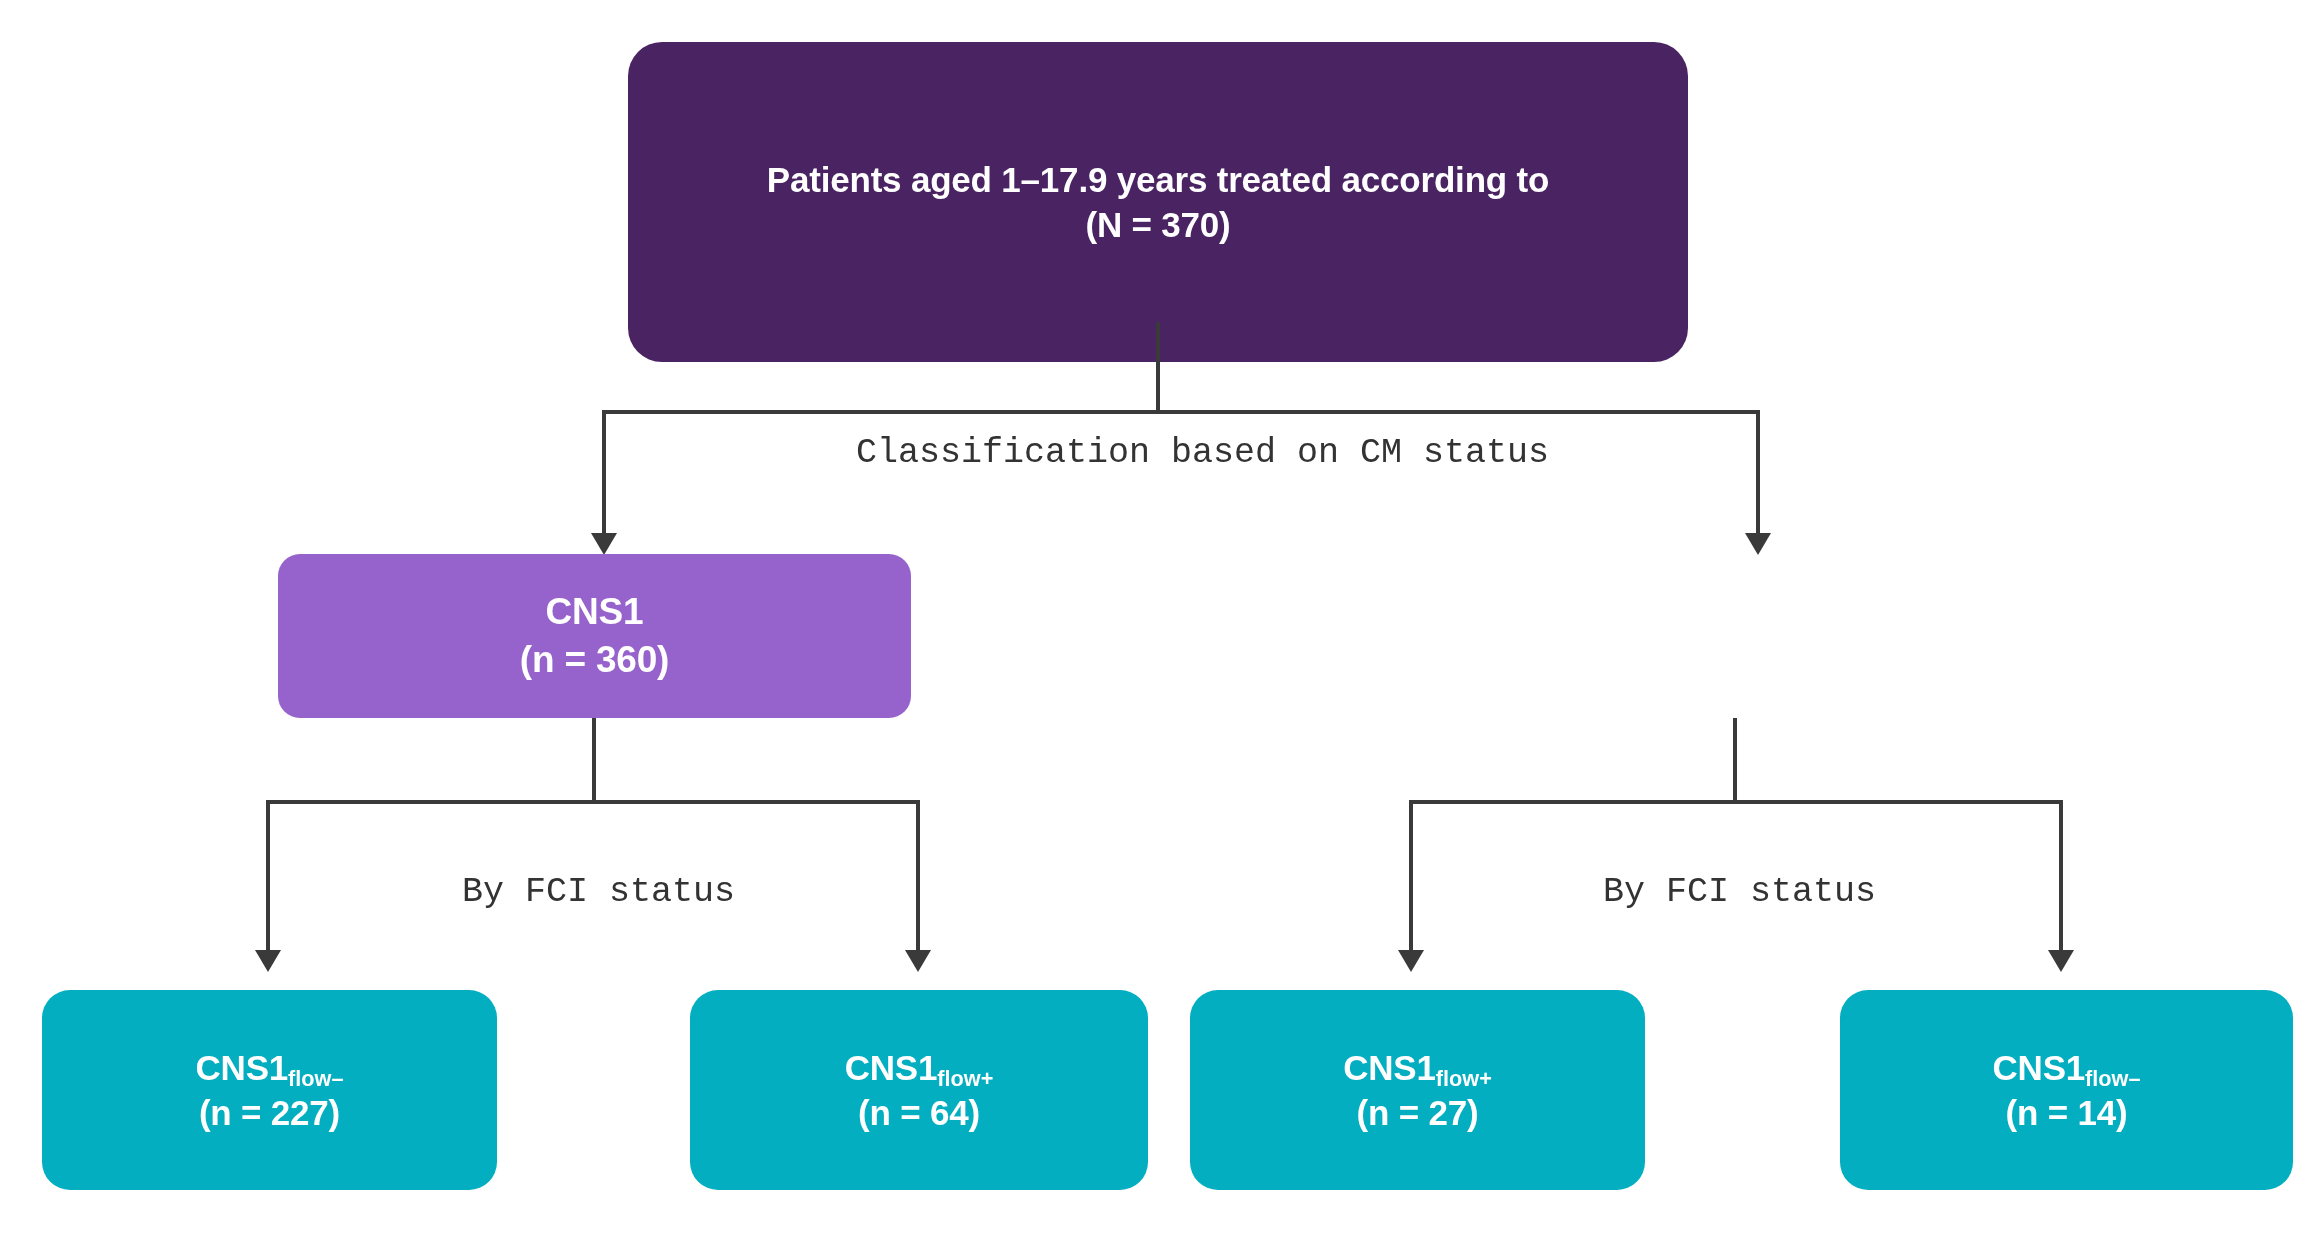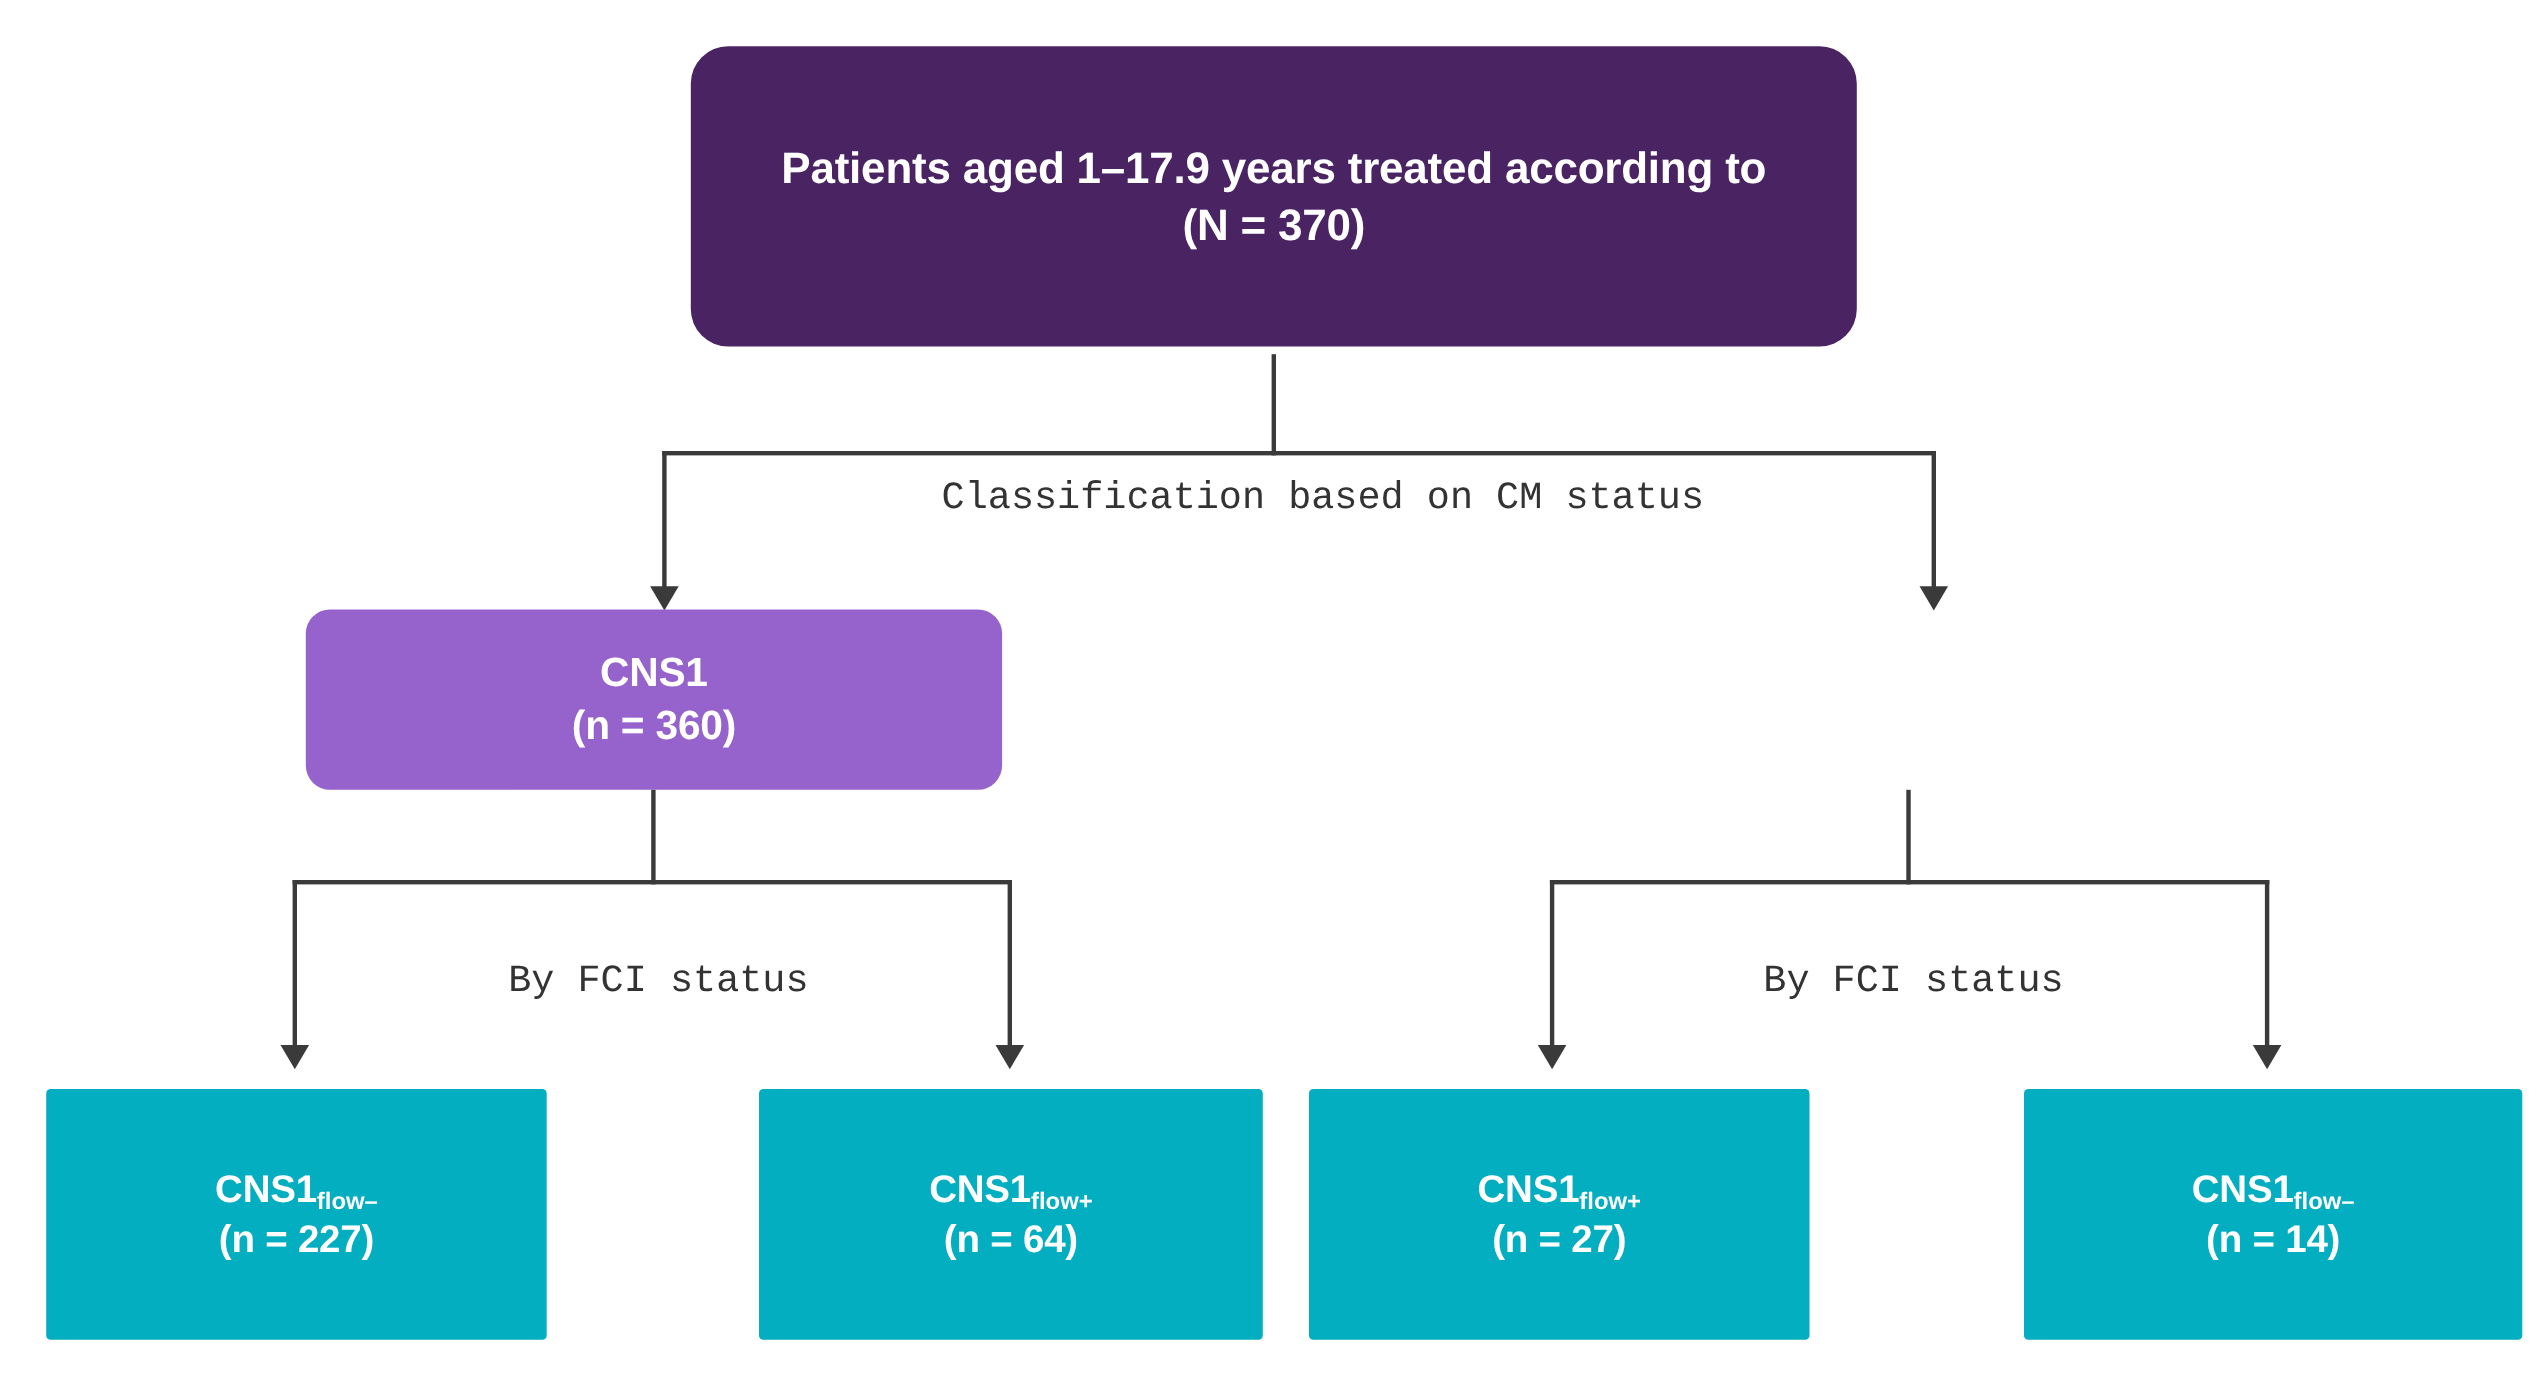--- a/index.html
+++ b/index.html
@@ -25,41 +25,41 @@
     text-align: center;
     color: #ffffff;
     font-weight: bold;
     line-height: 1.30;
     letter-spacing: -0.2px;
   }
   .node .line { display: block; white-space: nowrap; }
 
   
   #node-root {
-    left: 628px; top: 42px; width: 1060px; height: 273px;
+    left: 628px; top: 42px; width: 1060px; height: 320px;
     border-radius: 34px;
     background: #4A2363;
-    font-size: 40px;
+    font-size: 35px;
     padding: 0 26px;
   }
 
   
   .node-l2 {
     top: 554px; height: 164px;
     border-radius: 22px;
     background: #9662CC;
     font-size: 37px;
   }
   #node-cns1   { left: 278px;  width: 633px; }
   #node-cns23  { left: 1421px; width: 631px; }
 
   
   .node-l3 {
-    top: 990px; height: 228px;
-    border-radius: 4px;
+    top: 990px; height: 200px;
+    border-radius: 28px;
     background: #02AEC0;
     font-size: 35px;
   }
   #node-leaf-0 { left: 42px;   width: 455px; }
   #node-leaf-1 { left: 690px;  width: 458px; }
   #node-leaf-2 { left: 1190px; width: 455px; }
   #node-leaf-3 { left: 1840px; width: 453px; }
 
   .sub {
     font-size: 0.62em;

